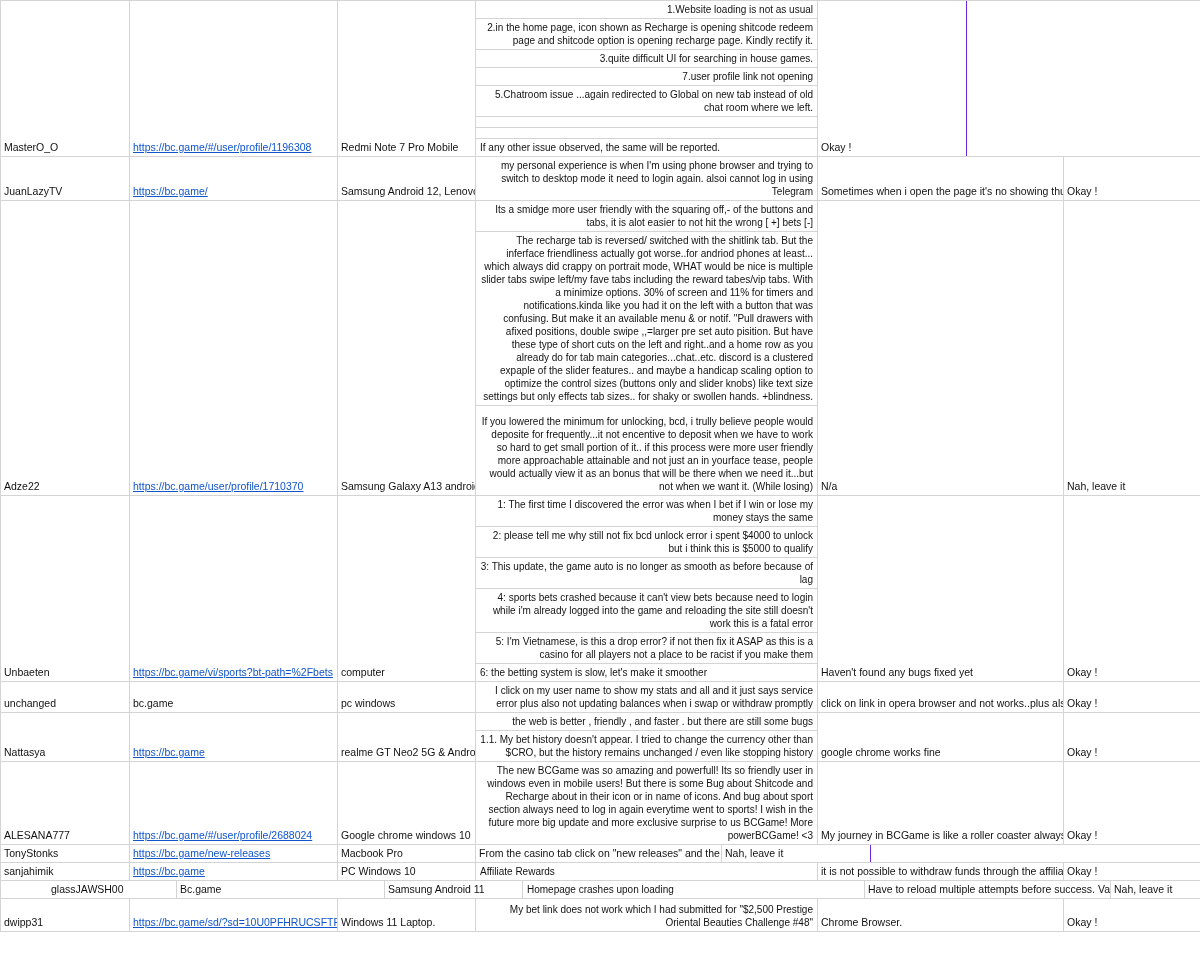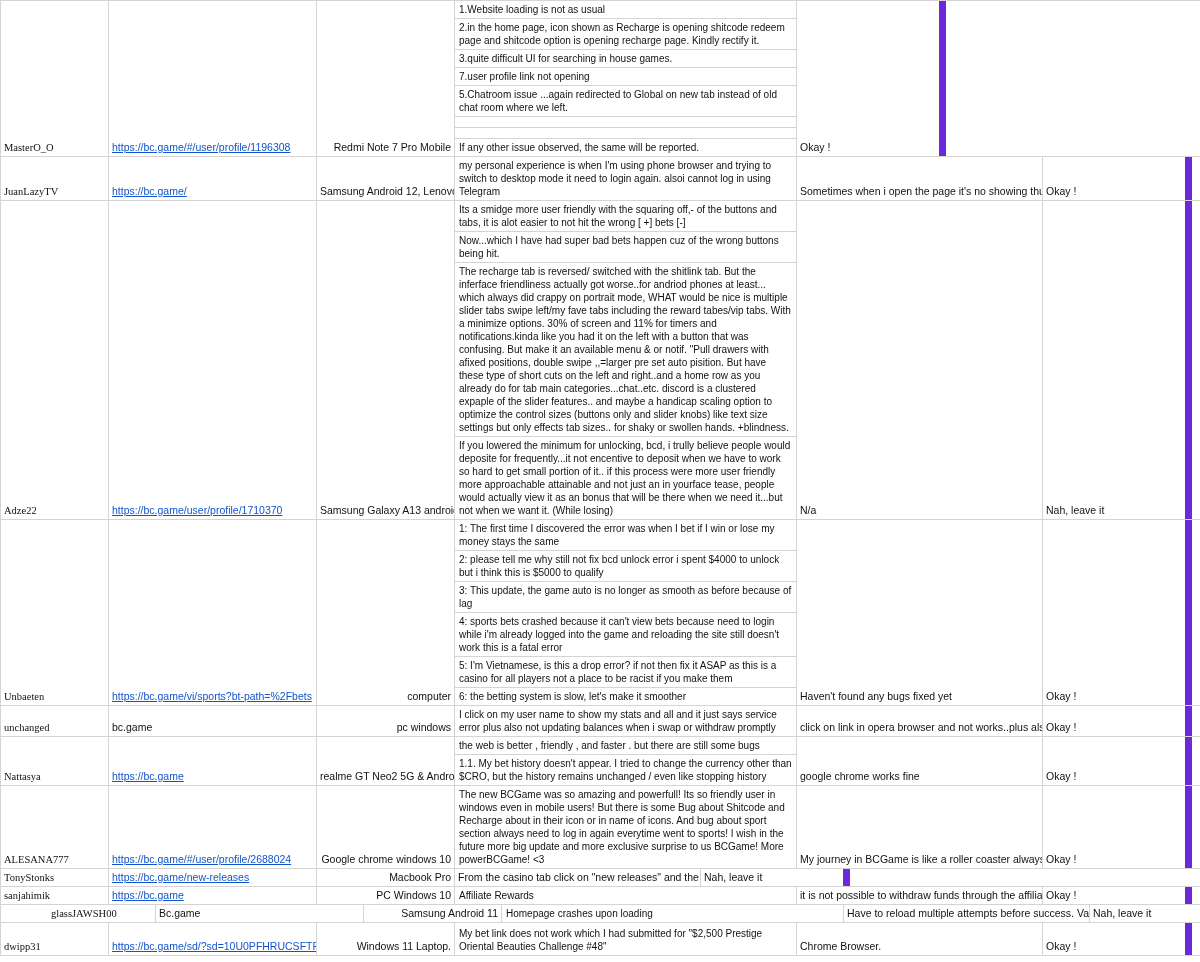--- a/index.html
+++ b/index.html
@@ -16,26 +16,26 @@
     border-right: 1px solid #d4d4d4;
     overflow: hidden;
     flex-shrink: 0;
     font-size: 10.5px;
     line-height: 13px;
   }
   .bcol {
     display: flex; flex-direction: column; justify-content: flex-end;
     white-space: nowrap; padding: 2px 3px;
   }
-  .col-a { width: 108px; font-family: Liberation Serif, serif; }
+  .col-a { width: 129px; }
   .col-b { width: 208px; }
-  .col-c { width: 138px; text-align: right; }
-  .col-d { width: 342px; display: flex; flex-direction: column; padding: 0; }
+  .col-c { width: 138px; }
+  .col-d { width: 342px; display: flex; flex-direction: column; padding: 0; text-align: right; }
   .col-e { width: 246px; }
-  .col-f { width: 149px; border-right: 7px solid #6d28d9; }
+  .col-f { width: 149px; border-right: 1px solid #6d28d9; }
   .link { color: #1155cc; text-decoration: underline; cursor: pointer; }
   .sub {
     border-bottom: 1px solid #d4d4d4;
     padding: 2px 4px;
     min-height: 11px;
     font-size: 10px;
     line-height: 13px;
   }
   .sub:last-child {
     border-bottom: none;
@@ -104,21 +104,20 @@
       <span class="v">Adze22</span>
     </div>
     <div class="cell col-b bcol">
       <span class="v link">https://bc.game/user/profile/1710370</span>
     </div>
     <div class="cell col-c bcol">
       <span class="v">Samsung Galaxy A13 android 20</span>
     </div>
     <div class="cell col-d">
         <div class="sub"><span class="subtext">Its a smidge more user friendly with the squaring off,- of the buttons and tabs, it is alot easier to not hit the wrong [ +] bets [-]</span></div>
-        <div class="sub"><span class="subtext">Now...which I have had super bad bets happen cuz of the wrong buttons being hit.</span></div>
         <div class="sub"><span class="subtext">The recharge tab is reversed/ switched with the shitlink tab. But the inferface friendliness actually got worse..for andriod phones at least... which always did crappy on portrait mode, WHAT would be nice is multiple slider tabs swipe left/my fave tabs including the reward tabes/vip tabs. With a minimize options. 30% of screen and 11% for timers and notifications.kinda like you had it on the left with a button that was confusing. But make it an available menu &amp; or notif. "Pull drawers with afixed positions, double swipe ,,=larger pre set auto pisition. But have these type of short cuts on the left and right..and a home row as you already do for tab main categories...chat..etc. discord is a clustered expaple of the slider features.. and maybe a handicap scaling option to optimize the control sizes (buttons only and slider knobs) like text size settings but only effects tab sizes.. for shaky or swollen hands. +blindness.</span></div>
         <div class="sub">
           <span class="subtext">If you lowered the minimum for unlocking, bcd, i trully believe people would deposite for frequently...it not encentive to deposit when we have to work so hard to get small portion of it.. if this process were more user friendly more approachable attainable and not just an in yourface tease, people would actually view it as an bonus that will be there when we need it...but not when we want it. (While losing)</span>
         </div>
       </div>
     <div class="cell col-e bcol">
       <span class="v">N/a</span>
     </div>
     <div class="cell col-f bcol">
       <span class="v">Nah, leave it</span>

